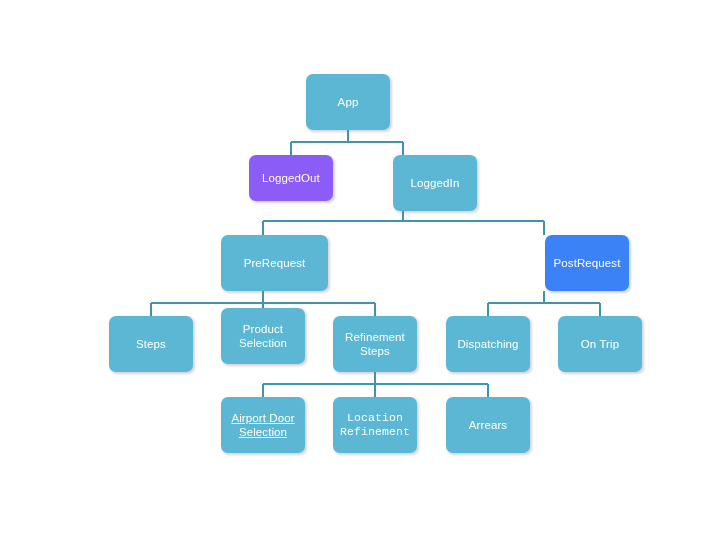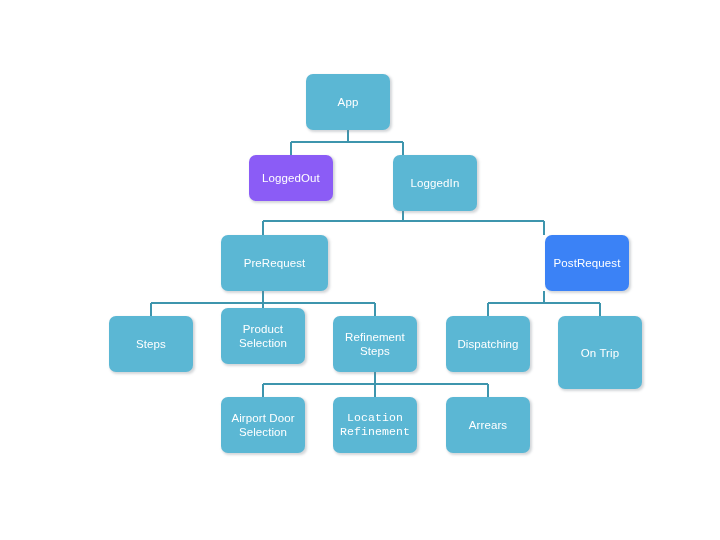--- a/index.html
+++ b/index.html
@@ -100,24 +100,24 @@
         <span class="node-label">Product
 Selection</span>
       </div>
       <div class="node" style="left: 333px; top: 316px; width: 84px; height: 56px; background: rgb(91, 183, 212); color: rgb(255, 255, 255);">
         <span class="node-label">Refinement
 Steps</span>
       </div>
       <div class="node" style="left: 446px; top: 316px; width: 84px; height: 56px; background: rgb(91, 183, 212); color: rgb(255, 255, 255);">
         <span class="node-label">Dispatching</span>
       </div>
-      <div class="node" style="left: 558px; top: 316px; width: 84px; height: 73px; background: rgb(91, 183, 212); color: rgb(255, 255, 255);">
+      <div class="node" style="left: 558px; top: 316px; width: 84px; height: 56px; background: rgb(91, 183, 212); color: rgb(255, 255, 255);">
         <span class="node-label">On Trip</span>
       </div>
-      <div class="node" style="left: 221px; top: 397px; width: 84px; height: 56px; background: rgb(91, 183, 212); color: rgb(255, 255, 255);">
+      <div class="node" style="left: 221px; top: 397px; width: 84px; height: 56px; background: rgb(91, 183, 212); color: rgb(255, 255, 255); text-decoration: underline;">
         <span class="node-label">Airport Door
 Selection</span>
       </div>
       <div class="node" style="left: 333px; top: 397px; width: 84px; height: 56px; background: rgb(91, 183, 212); color: rgb(255, 255, 255); font-family: Liberation Mono, monospace;">
         <span class="node-label">Location
 Refinement</span>
       </div>
       <div class="node" style="left: 446px; top: 397px; width: 84px; height: 56px; background: rgb(91, 183, 212); color: rgb(255, 255, 255);">
         <span class="node-label">Arrears</span>
       </div>

